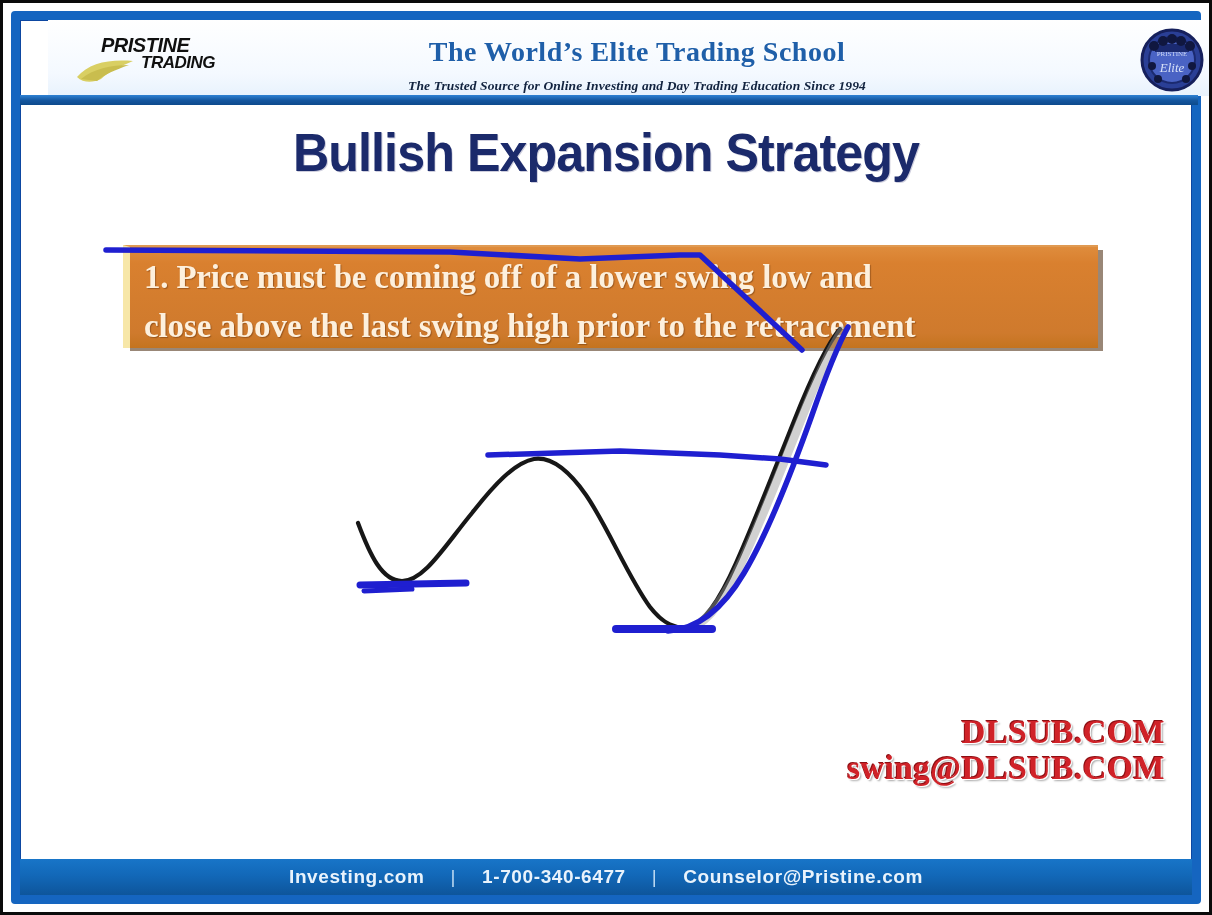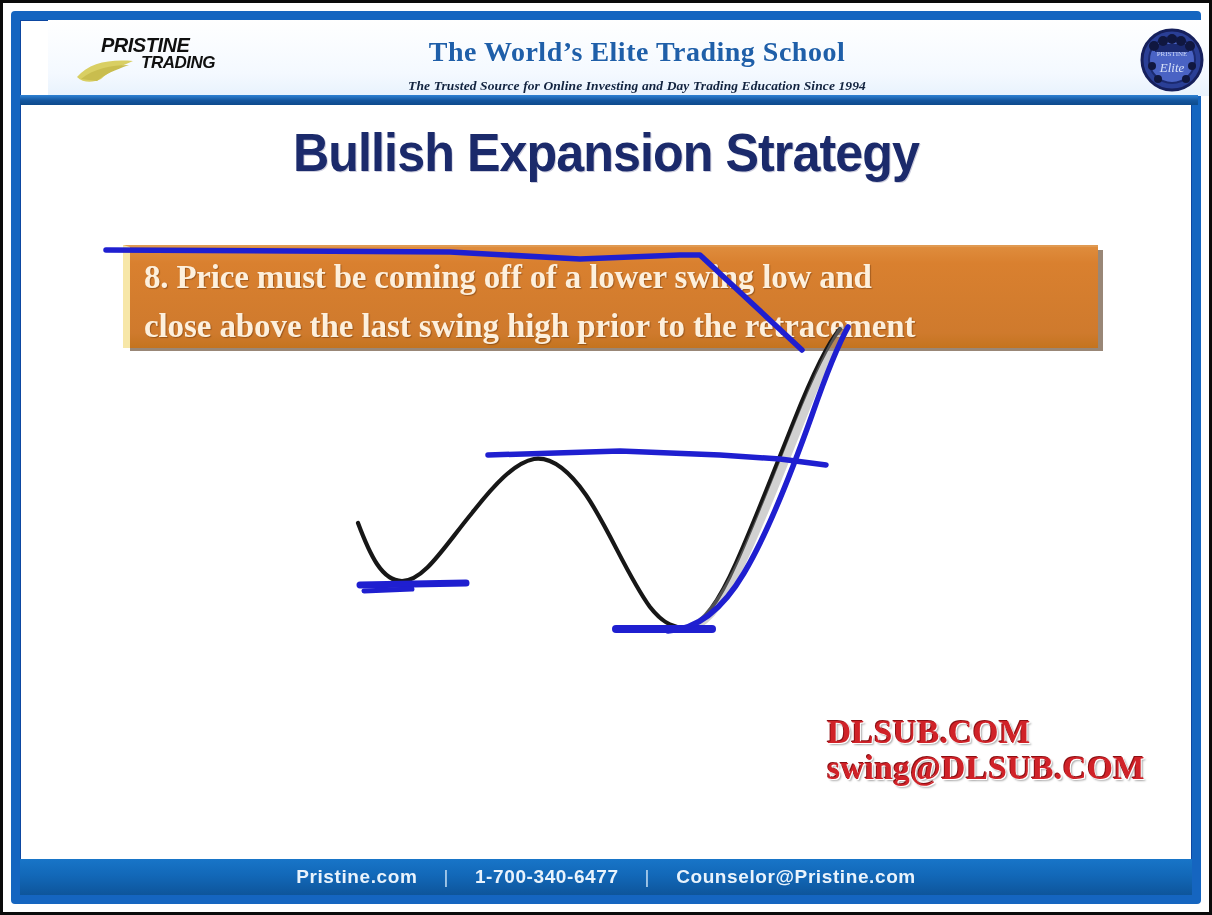--- a/index.html
+++ b/index.html
@@ -144,22 +144,22 @@
   
   #drawing {
     position: absolute;
     left: 17px; top: 100px;
     width: 1178px; height: 770px;
   }
 
   
   #watermark {
     position: absolute;
-    right: 64px; top: 712px;
-    text-align: left;
+    right: 44px; top: 712px;
+    text-align: right;
     font-family: "Liberation Serif", serif;
     font-weight: bold;
     font-style: normal;
     color: #d02228;
     letter-spacing: 0.5px;
     line-height: 1.08;
     text-shadow:
        1px 1px 0 #ffffff,
       -1px -1px 0 #8d0f13,
        2px 2px 2px rgba(0,0,0,0.35);
@@ -227,21 +227,21 @@
       <text x="37" y="34" font-family="Liberation Serif, serif" font-size="7" fill="#cdd8f5" text-anchor="middle">PRISTINE</text>
       <text x="37" y="50" font-family="Liberation Serif, serif" font-size="13" font-style="italic" fill="#d7e0f7" text-anchor="middle">Elite</text>
     </svg>
   </div>
 
   <div id="header-divider"></div>
 
   <div id="slide-title">Bullish Expansion Strategy</div>
 
   <div id="callout">
-    <div class="line l1">8. Price must be coming off of a lower swing low and</div>
+    <div class="line l1">1. Price must be coming off of a lower swing low and</div>
     <div class="line l2">close above the last swing high prior to the retracement</div>
   </div>
 
   <svg id="drawing" viewBox="0 0 1178 770">
 
     <path d="M 338 420
              C 350 452, 362 478, 382 478
              C 404 478, 424 444, 452 410
              C 474 382, 494 360, 514 356
              C 534 353, 552 372, 566 392
@@ -267,19 +267,19 @@
              C 748 430, 772 368, 792 312
              C 806 272, 818 242, 828 224" fill="none" stroke="#1f1fd0" stroke-width="5.5" stroke-linecap="round" stroke-linejoin="round"></path>
   </svg>
 
   <div id="watermark">
     <div class="wm1">DLSUB.COM</div>
     <div class="wm2">swing@DLSUB.COM</div>
   </div>
 
   <div id="footer">
-    <span>Pristine.com</span>
+    <span>Investing.com</span>
     <span class="sep">|</span>
     <span>1-700-340-6477</span>
     <span class="sep">|</span>
     <span>Counselor@Pristine.com</span>
   </div>
 </div>
 
 </body></html>

